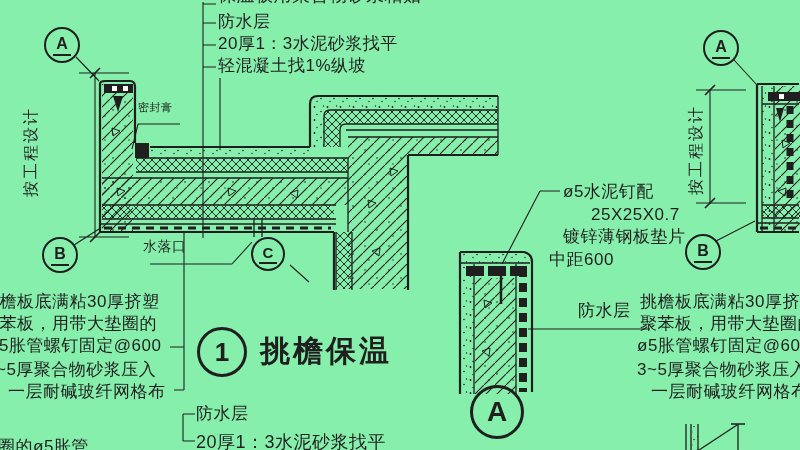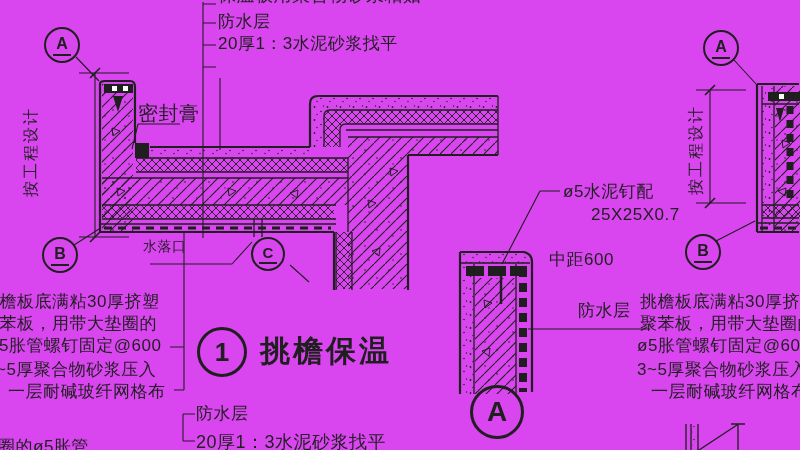--- a/index.html
+++ b/index.html
@@ -1,20 +1,20 @@
 <!DOCTYPE html>
 <html><head>
 <meta charset="utf-8">
 <style>
   html,body{margin:0;padding:0;background:#e8e8e8;}
-  .stage{position:relative;width:800px;height:450px;background:#d946ef;overflow:hidden;
+  .stage{position:relative;width:800px;height:450px;background:#86efac;overflow:hidden;
          font-family:"Liberation Sans",sans-serif;color:#1f1f1f;}
   .stage svg{position:absolute;left:0;top:0;}
   .lbl{position:absolute;white-space:nowrap;font-size:17px;line-height:1.2;letter-spacing:.5px;}
-  .sm{font-size:20px;}
+  .sm{font-size:11px;}
   .mk{position:absolute;border:2.4px solid #1f1f1f;border-radius:50%;box-sizing:border-box;
       display:flex;flex-direction:column;align-items:center;justify-content:center;
       font-weight:bold;background:rgba(251,251,249,.0);}
   .mk .bar{width:58%;border-top:2.2px solid #1f1f1f;margin-top:1px;}
   .title-line{position:absolute;font-weight:bold;font-size:30px;letter-spacing:3px;white-space:nowrap;}
   .vnote{position:absolute;width:112px;height:22px;font-size:16px;letter-spacing:2px;
          text-align:center;transform:rotate(-90deg);white-space:nowrap;}
 </style>
 </head>
 <body>
@@ -126,20 +126,21 @@
 
     <path d="M112,128 l8,3 l-7,5 z M117,188 l8,3 l-7,5 z M228,188 l8,3 l-7,5 z
              M298,190 l-8,3 l7,5 z M368,200 l8,3 l-7,5 z M380,248 l-8,3 l7,5 z
              M390,168 l8,3 l-7,5 z M484,300 l8,3 l-7,5 z M490,348 l-8,3 l7,5 z
              M782,140 l8,3 l-7,5 z M786,188 l-8,3 l7,5 z" stroke="#1f1f1f" stroke-width="1" fill="none"></path>
   </svg>
 
   <div class="lbl" style="left:218px;top:-15px;font-size:18px;">保温板用聚合物砂浆粘贴</div>
   <div class="lbl" style="left:218px;top:12px;">防水层</div>
   <div class="lbl" style="left:218px;top:34px;">20厚1：3水泥砂浆找平</div>
+  <div class="lbl" style="left:218px;top:56px;">轻混凝土找1%纵坡</div>
 
   <div class="lbl sm" style="left:138px;top:101px;">密封膏</div>
   <div class="lbl" style="left:143px;top:238px;font-size:14px;">水落口</div>
 
   <div class="vnote" style="left:-24px;top:141px;">按工程设计</div>
   <div class="vnote" style="left:641px;top:139px;">按工程设计</div>
 
   <div class="mk" style="left:44px;top:27px;width:36px;height:36px;font-size:16px;">
     <span>A</span>
       <div class="bar"></div>
@@ -176,20 +177,21 @@
   <div class="lbl" style="left:8px;top:382px;">一层耐碱玻纤网格布</div>
 
   <div class="lbl" style="left:640px;top:292px;">挑檐板底满粘30厚挤塑</div>
   <div class="lbl" style="left:640px;top:314px;">聚苯板，用带大垫圈的</div>
   <div class="lbl" style="left:637px;top:336px;">ø5胀管螺钉固定@600</div>
   <div class="lbl" style="left:637px;top:360px;">3~5厚聚合物砂浆压入</div>
   <div class="lbl" style="left:651px;top:382px;">一层耐碱玻纤网格布</div>
 
   <div class="lbl" style="left:563px;top:182px;">ø5水泥钉配</div>
   <div class="lbl" style="left:563px;top:205px;margin-left:28px;">25X25X0.7</div>
+  <div class="lbl" style="left:563px;top:227px;">镀锌薄钢板垫片</div>
   <div class="lbl" style="left:549px;top:250px;">中距600</div>
 
   <div class="lbl" style="left:578px;top:301px;">防水层</div>
 
   <div class="lbl" style="left:196px;top:404px;">防水层</div>
   <div class="lbl" style="left:196px;top:432px;font-size:18px;">20厚1：3水泥砂浆找平</div>
   <div class="lbl" style="left:-2px;top:437px;">圈的ø5胀管</div>
 
 </div>
 

